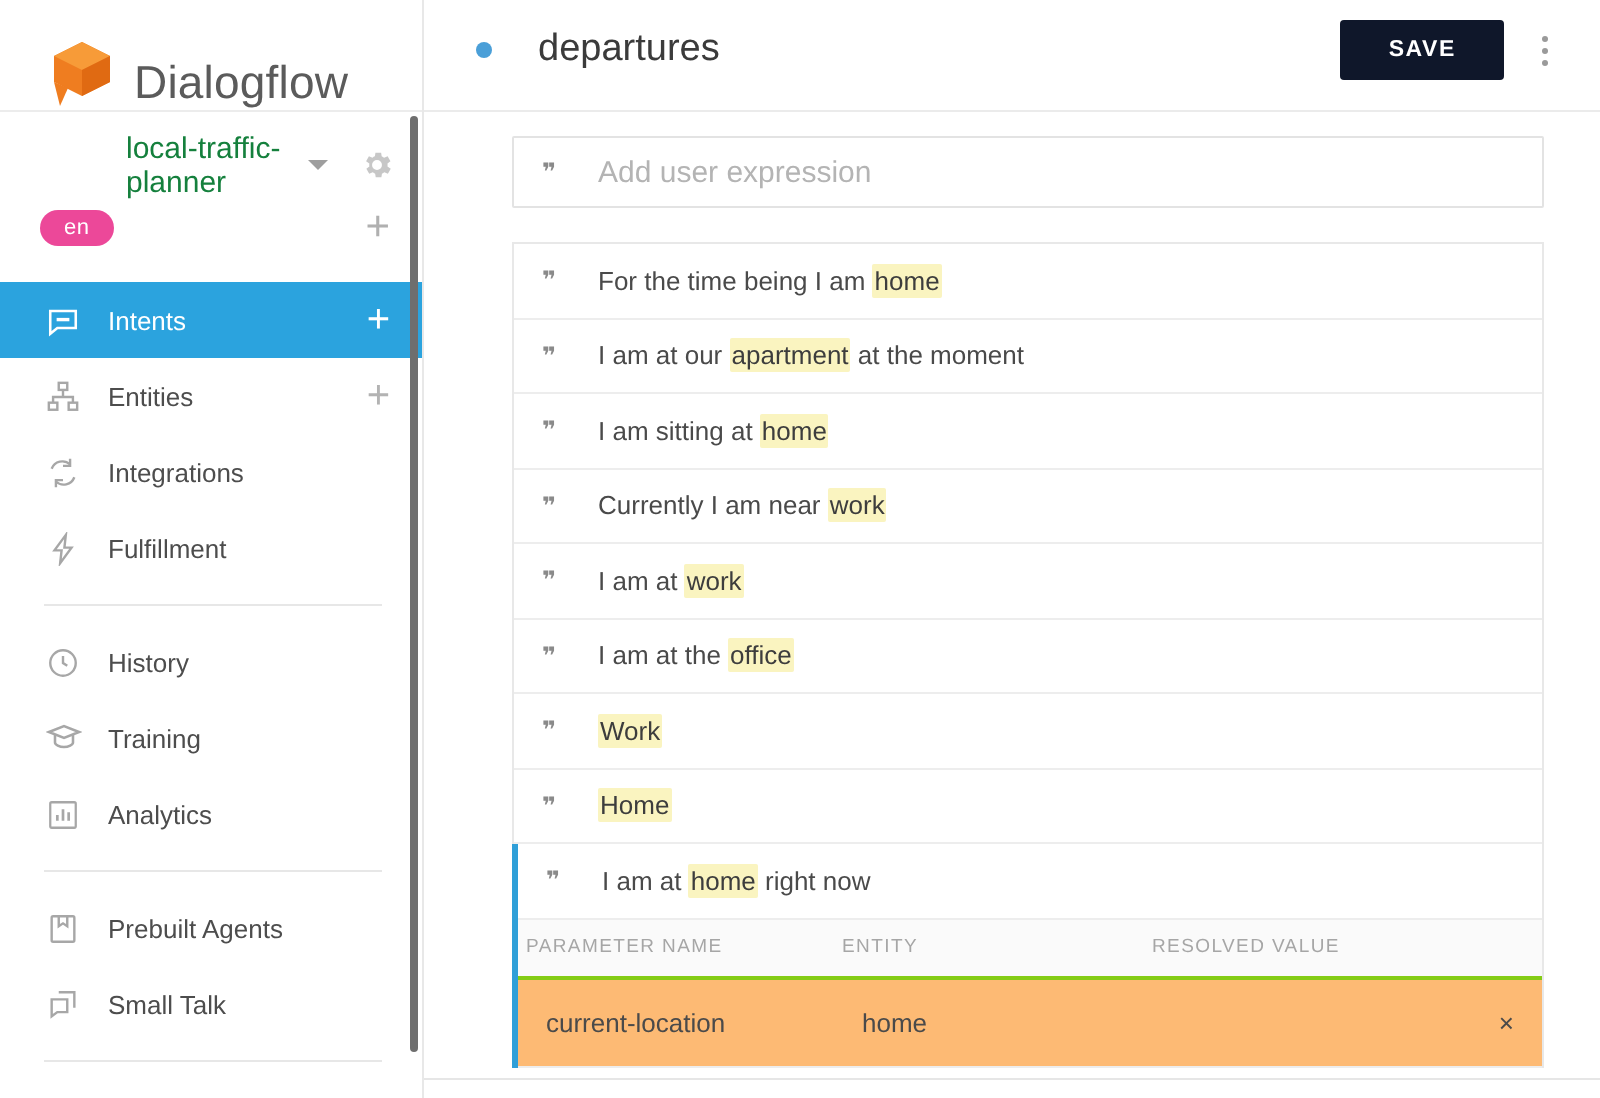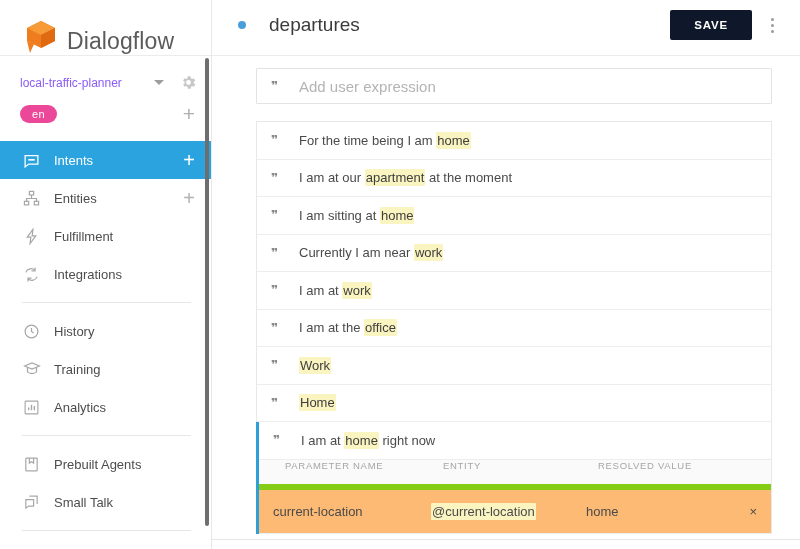--- a/index.html
+++ b/index.html
@@ -30,21 +30,21 @@
   .brand-name {
     font-size: 23px; color: #5b5b5b; letter-spacing: .1px; font-weight: 400;
   }
 
   .project-row {
     height: 33px;
     display: flex; align-items: center;
     padding: 0 14px 0 20px;
     margin-top: 10px;
   }
-  .project-name { font-size: 12px; color: #8b5cf6; flex: 1; }
+  .project-name { font-size: 15px; color: #15803d; flex: 1; margin-left: 43px; }
   .caret-down {
     width: 0; height: 0;
     border-left: 5px solid transparent; border-right: 5px solid transparent;
     border-top: 5px solid #9e9e9e; margin-right: 16px;
   }
   .gear { width: 17px; height: 17px; opacity: .55; }
 
   .lang-row {
     height: 30px; display: flex; align-items: center;
     padding: 0 16px 0 20px;
@@ -147,23 +147,23 @@
     border-left: 3px solid #2f9fd8;
     background: #fff;
     border-right: 1px solid #e8e8e8;
   }
   .sel-row {
     height: 37.5px; display: flex; align-items: center;
     padding: 0 14px; font-size: 13px; color: #4a4a4a;
     border-bottom: 1px solid #ededed; background: #fff;
   }
   .param-head {
-    display: flex; align-items: flex-start;
-    height: 30px; padding: 0 26px;
-    background: #fafafa; border-bottom: 6px solid #84cc16;
+    display: flex; align-items: center;
+    height: 30px; padding: 0 4px;
+    background: #fafafa; border-bottom: 2px solid #84cc16;
   }
   .param-head span {
     font-size: 9.5px; color: #a6a6a6; letter-spacing: .7px;
   }
   .param-row {
     display: flex; align-items: center;
     height: 44px; padding: 0 14px; background: #fdba74;
     border-bottom: 1px solid #ededed;
   }
   .param-row span { font-size: 13px; color: #4a4a4a; }
@@ -235,36 +235,36 @@
             <path d="M12 7v5M5 16v-4h14v4"></path>
           </svg>
         </span>
         <span class="nav-label">Entities</span>
         <span class="nav-plus">+</span>
       </div>
 
       <div class="nav-item">
         <span class="nav-ico">
           <svg width="17" height="17" viewBox="0 0 24 24" fill="none" stroke="#8a8a8a" stroke-width="1.7">
-            <path d="M14 2 L6 13h5l-1 9 8-11h-5z"></path>
-          </svg>
-        </span>
-        <span class="nav-label">Fulfillment</span>
-      </div>
-
-      <div class="nav-item">
-        <span class="nav-ico">
-          <svg width="17" height="17" viewBox="0 0 24 24" fill="none" stroke="#8a8a8a" stroke-width="1.7">
             <path d="M4 9a8 8 0 0 1 13-3"></path>
               <path d="M20 15a8 8 0 0 1-13 3"></path>
             <path d="M17 2v5h-5"></path>
               <path d="M7 22v-5h5"></path>
           </svg>
         </span>
         <span class="nav-label">Integrations</span>
+      </div>
+
+      <div class="nav-item">
+        <span class="nav-ico">
+          <svg width="17" height="17" viewBox="0 0 24 24" fill="none" stroke="#8a8a8a" stroke-width="1.7">
+            <path d="M14 2 L6 13h5l-1 9 8-11h-5z"></path>
+          </svg>
+        </span>
+        <span class="nav-label">Fulfillment</span>
       </div>
 
       <div class="nav-divider"></div>
 
       <div class="nav-item">
         <span class="nav-ico">
           <svg width="17" height="17" viewBox="0 0 24 24" fill="none" stroke="#8a8a8a" stroke-width="1.7">
             <circle cx="12" cy="12" r="9"></circle>
               <path d="M12 7v5l3 2"></path>
           </svg>
@@ -387,23 +387,20 @@
           <span class="sel-text"><span>I am at </span><span class="hl">home</span><span> right now</span></span>
         </div>
         <div class="param-head">
           <span class="c-name">PARAMETER NAME</span>
           <span class="c-ent">ENTITY</span>
           <span class="c-val">RESOLVED VALUE</span>
           <span class="c-x"></span>
         </div>
         <div class="param-row">
           <span class="c-name">current-location</span>
-          <span class="c-ent">
-            <span class="hl">@current-location</span>
-          </span>
           <span class="c-val">home</span>
           <span class="c-x">×</span>
         </div>
       </div>
 
       <div class="bottom-rule"></div>
     </div>
 
   </section>
 </div>

